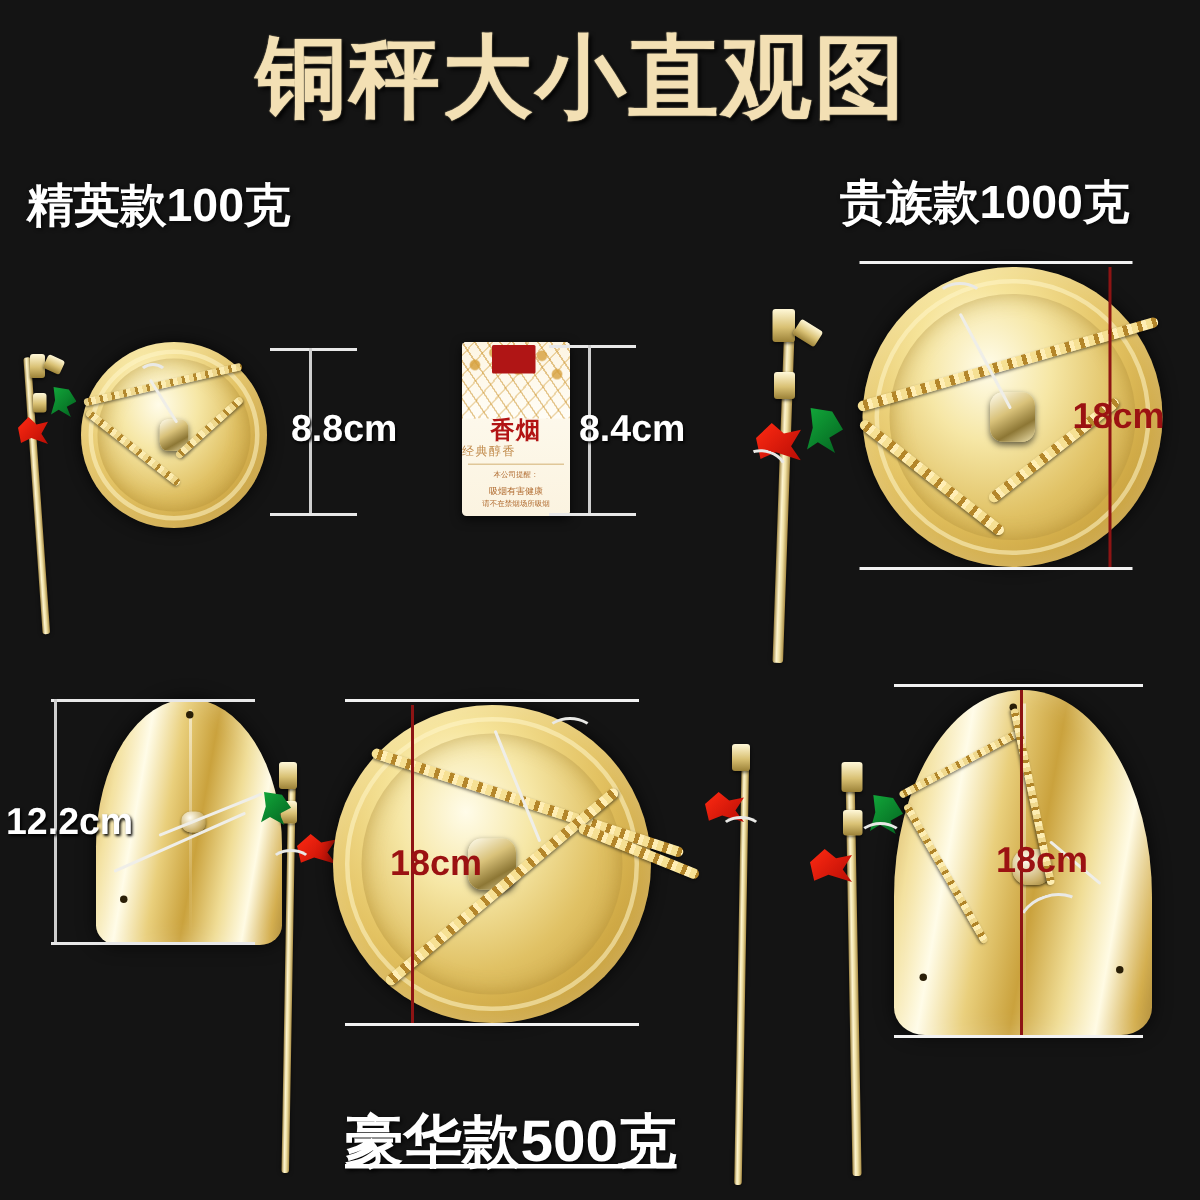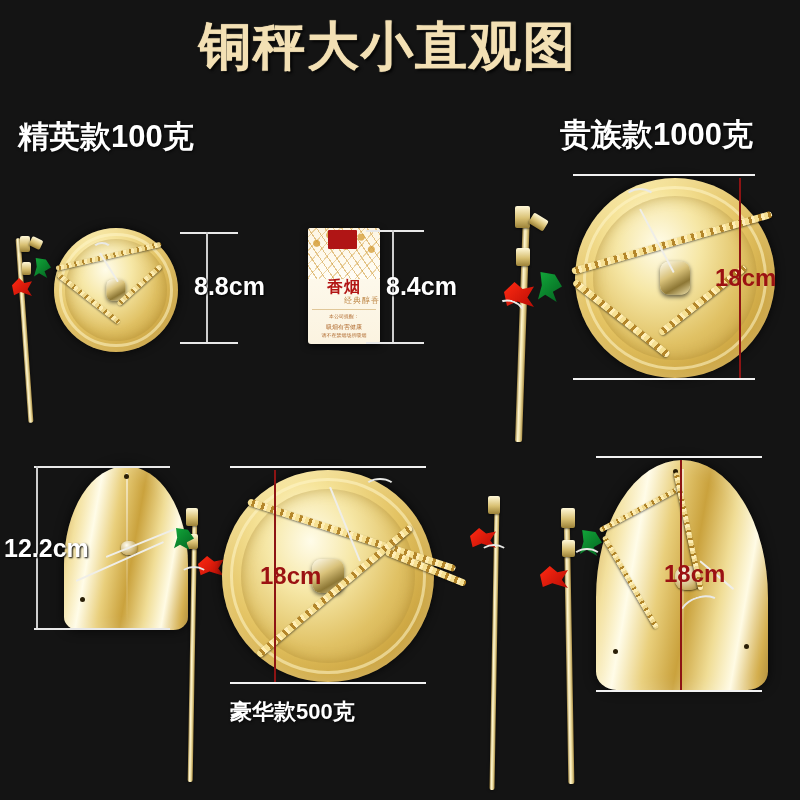--- a/index.html
+++ b/index.html
@@ -7,35 +7,35 @@
     width:800px;height:800px;
     background:#141414;
     font-family:"Liberation Sans","DejaVu Sans",sans-serif;
     overflow:hidden;
   }
   #stage{position:relative;width:800px;height:800px;background:#141414;overflow:hidden;}
 
   
   .title{
     position:absolute;left:0;top:12px;width:776px;text-align:center;
-    font-size:52px;font-weight:bold;letter-spacing:2px;
+    font-size:60px;font-weight:bold;letter-spacing:2px;
     color:#f3e0b4;
     text-shadow:0 0 1px #f3e0b4, 2px 2px 3px rgba(0,0,0,.9);
   }
 
   
   .cap{
     position:absolute;color:#ffffff;font-weight:bold;
     text-shadow:1px 1px 3px rgba(0,0,0,.85);
     line-height:1.12;white-space:nowrap;
   }
   .cap-tl{left:18px;top:120px;font-size:31px;}
   .cap-tr{left:560px;top:118px;font-size:31px;}
   .cap-bl{left:60px;top:722px;font-size:30px;text-align:center;width:240px;left:30px;}
-  .cap-bc{left:230px;top:700px;font-size:22px;}
+  .cap-bc{left:230px;top:740px;font-size:39px;text-decoration:underline;}
   .cap-br{left:555px;top:722px;font-size:30px;text-align:center;width:245px;}
 
   
   .dimv{position:absolute;}
   .dimv .bar{position:absolute;background:#e8e8e8;height:2px;left:-26px;width:58px;}
   .dimv .line{position:absolute;background:#cfcfcf;width:2px;left:0;top:0;}
   .dimv .txt{
     position:absolute;color:#ffffff;font-size:25px;font-weight:bold;
     white-space:nowrap;text-shadow:1px 1px 2px #000;
   }
@@ -135,21 +135,21 @@
       radial-gradient(circle at 30% 14%, rgba(214,160,60,.8) 0 3px, transparent 4px),
       radial-gradient(circle at 52% 36%, rgba(214,160,60,.8) 0 3px, transparent 4px),
       radial-gradient(circle at 74% 18%, rgba(214,160,60,.8) 0 3px, transparent 4px),
       radial-gradient(circle at 88% 42%, rgba(214,160,60,.8) 0 3px, transparent 4px),
       repeating-linear-gradient(56deg, rgba(205,150,50,.55) 0 1px, transparent 1px 7px),
       repeating-linear-gradient(-48deg, rgba(215,165,70,.45) 0 1px, transparent 1px 9px),
       linear-gradient(180deg,#fdf5e2,#fffdf6);
   }
   .pack .redblk{position:absolute;background:#b01515;border-radius:1px;}
   .pack .brand{position:absolute;width:100%;text-align:center;color:#b21414;font-weight:bold;}
-  .pack .sub{position:absolute;width:100%;text-align:right;color:#c08a4a;}
+  .pack .sub{position:absolute;width:100%;text-align:left;color:#c08a4a;}
   .pack .rule{position:absolute;height:1px;background:rgba(200,160,90,.55);left:6%;width:88%;}
   .pack .warn{position:absolute;width:100%;text-align:center;color:#b06a2e;}
 </style>
 </head>
 <body style="background: rgb(20, 20, 20);">
 
 <div id="stage" style="background: rgb(20, 20, 20);">
 
   <div class="title">铜秤大小直观图</div>
 

